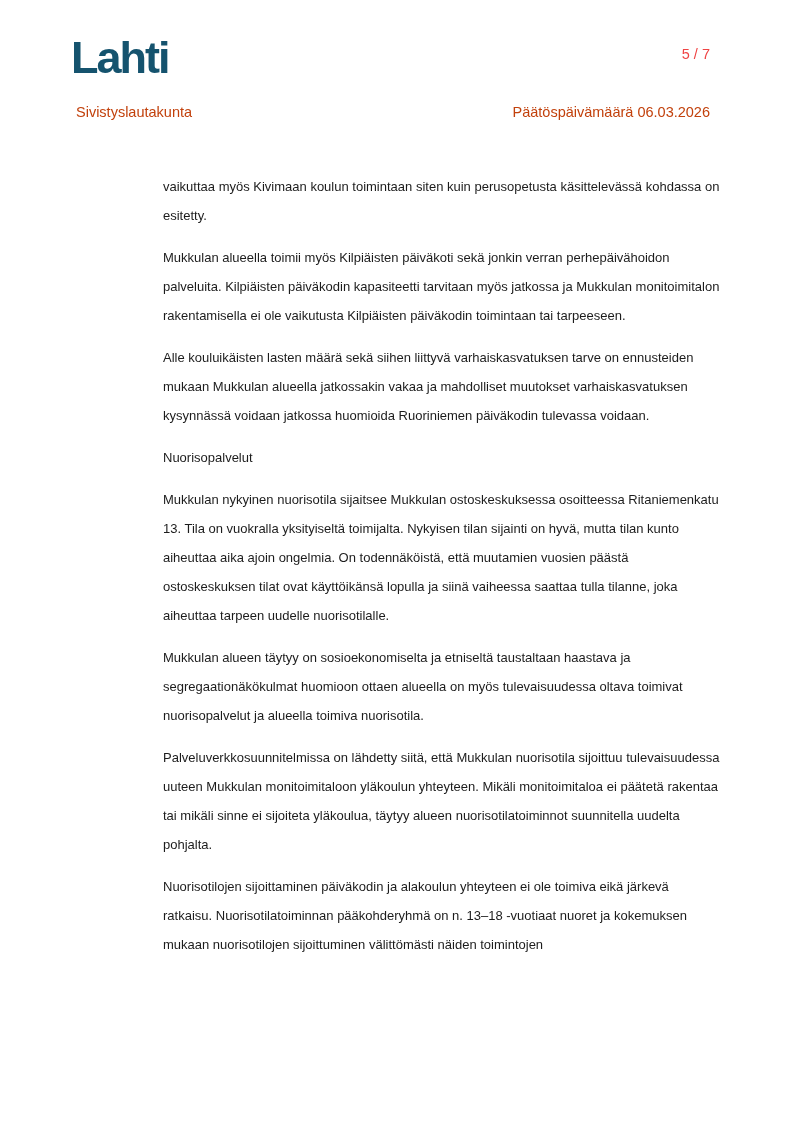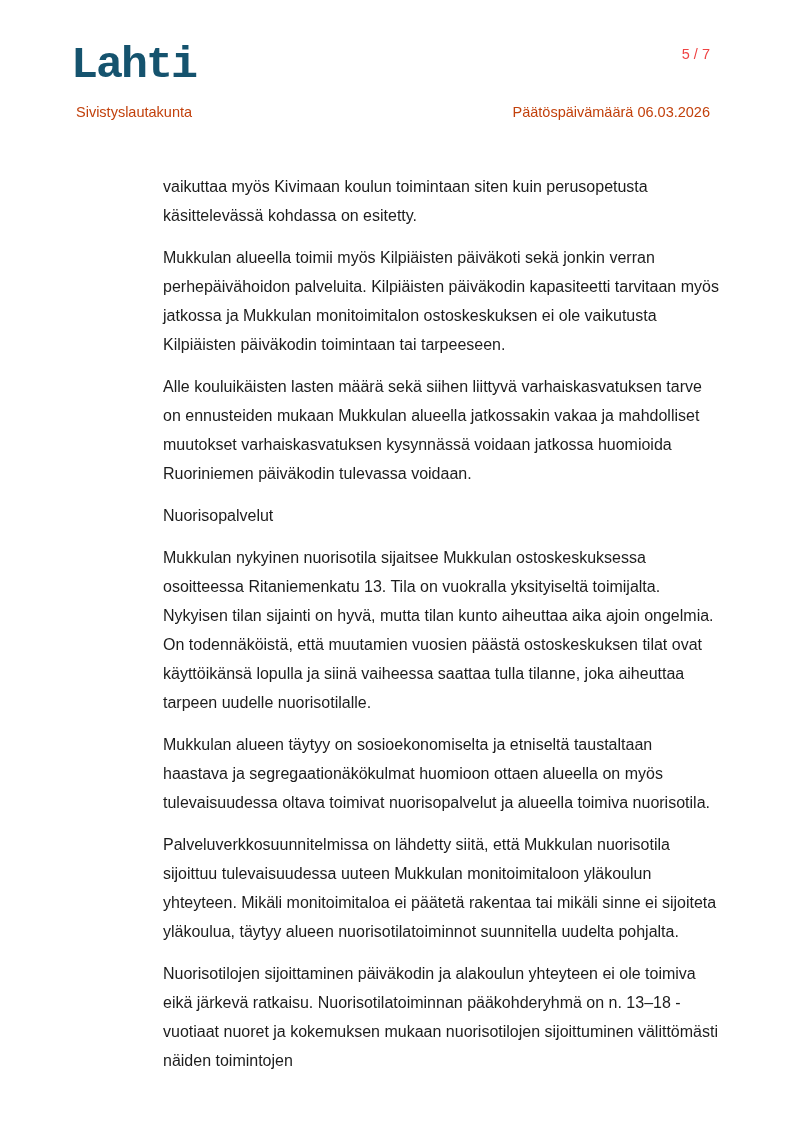--- a/index.html
+++ b/index.html
@@ -12,22 +12,22 @@
     width: 793px;
     height: 1123px;
     background: #ffffff;
     font-family: "Liberation Sans", sans-serif;
     color: #212121;
     overflow: hidden;
   }
   .logo {
     position: absolute;
     left: 71px;
-    top: 41px;
-    font-family: Liberation Mono, monospace;
+    top: 33px;
+    font-family: Liberation Sans, sans-serif;
     font-weight: 700;
     font-size: 45px;
     line-height: 1.1;
     letter-spacing: -2px;
     color: var(--logo-color, #15536e);
   }
   .page-number {
     position: absolute;
     top: 46px;
     right: 83px;
@@ -42,21 +42,21 @@
     display: flex;
     justify-content: space-between;
     font-size: 14.5px;
     color: #c2410c;
   }
   .content {
     position: absolute;
     left: 163px;
     top: 172px;
     width: 557px;
-    font-size: 16px;
+    font-size: 13px;
     line-height: 29px;
     color: #1c1c1c;
   }
   .content p {
     margin: 0 0 13px 0;
   }
   .content .section-heading {
     font-weight: 400;
     margin: 0 0 13px 0;
   }
@@ -70,21 +70,21 @@
 
   <div class="page-number">5 / 7</div>
 
   <div class="header-row">
     <span>Sivistyslautakunta</span>
     <span>Päätöspäivämäärä 06.03.2026</span>
   </div>
 
   <div class="content">
     <p>vaikuttaa myös Kivimaan koulun toimintaan siten kuin perusopetusta käsittelevässä kohdassa on esitetty.</p>
-    <p>Mukkulan alueella toimii myös Kilpiäisten päiväkoti sekä jonkin verran perhepäivähoidon palveluita. Kilpiäisten päiväkodin kapasiteetti tarvitaan myös jatkossa ja Mukkulan monitoimitalon ostoskeskuksen ei ole vaikutusta Kilpiäisten päiväkodin toimintaan tai tarpeeseen.</p>
+    <p>Mukkulan alueella toimii myös Kilpiäisten päiväkoti sekä jonkin verran perhepäivähoidon palveluita. Kilpiäisten päiväkodin kapasiteetti tarvitaan myös jatkossa ja Mukkulan monitoimitalon rakentamisella ei ole vaikutusta Kilpiäisten päiväkodin toimintaan tai tarpeeseen.</p>
     <p>Alle kouluikäisten lasten määrä sekä siihen liittyvä varhaiskasvatuksen tarve on ennusteiden mukaan Mukkulan alueella jatkossakin vakaa ja mahdolliset muutokset varhaiskasvatuksen kysynnässä voidaan jatkossa huomioida Ruoriniemen päiväkodin tulevassa voidaan.</p>
     <p class="section-heading">Nuorisopalvelut</p>
     <p>Mukkulan nykyinen nuorisotila sijaitsee Mukkulan ostoskeskuksessa osoitteessa Ritaniemenkatu 13. Tila on vuokralla yksityiseltä toimijalta. Nykyisen tilan sijainti on hyvä, mutta tilan kunto aiheuttaa aika ajoin ongelmia. On todennäköistä, että muutamien vuosien päästä ostoskeskuksen tilat ovat käyttöikänsä lopulla ja siinä vaiheessa saattaa tulla tilanne, joka aiheuttaa tarpeen uudelle nuorisotilalle.</p>
     <p>Mukkulan alueen täytyy on sosioekonomiselta ja etniseltä taustaltaan haastava ja segregaationäkökulmat huomioon ottaen alueella on myös tulevaisuudessa oltava toimivat nuorisopalvelut ja alueella toimiva nuorisotila.</p>
     <p>Palveluverkkosuunnitelmissa on lähdetty siitä, että Mukkulan nuorisotila sijoittuu tulevaisuudessa uuteen Mukkulan monitoimitaloon yläkoulun yhteyteen. Mikäli monitoimitaloa ei päätetä rakentaa tai mikäli sinne ei sijoiteta yläkoulua, täytyy alueen nuorisotilatoiminnot suunnitella uudelta pohjalta.</p>
     <p>Nuorisotilojen sijoittaminen päiväkodin ja alakoulun yhteyteen ei ole toimiva eikä järkevä ratkaisu. Nuorisotilatoiminnan pääkohderyhmä on n. 13–18 -vuotiaat nuoret ja kokemuksen mukaan nuorisotilojen sijoittuminen välittömästi näiden toimintojen</p>
   </div>
 
 </div>
 

